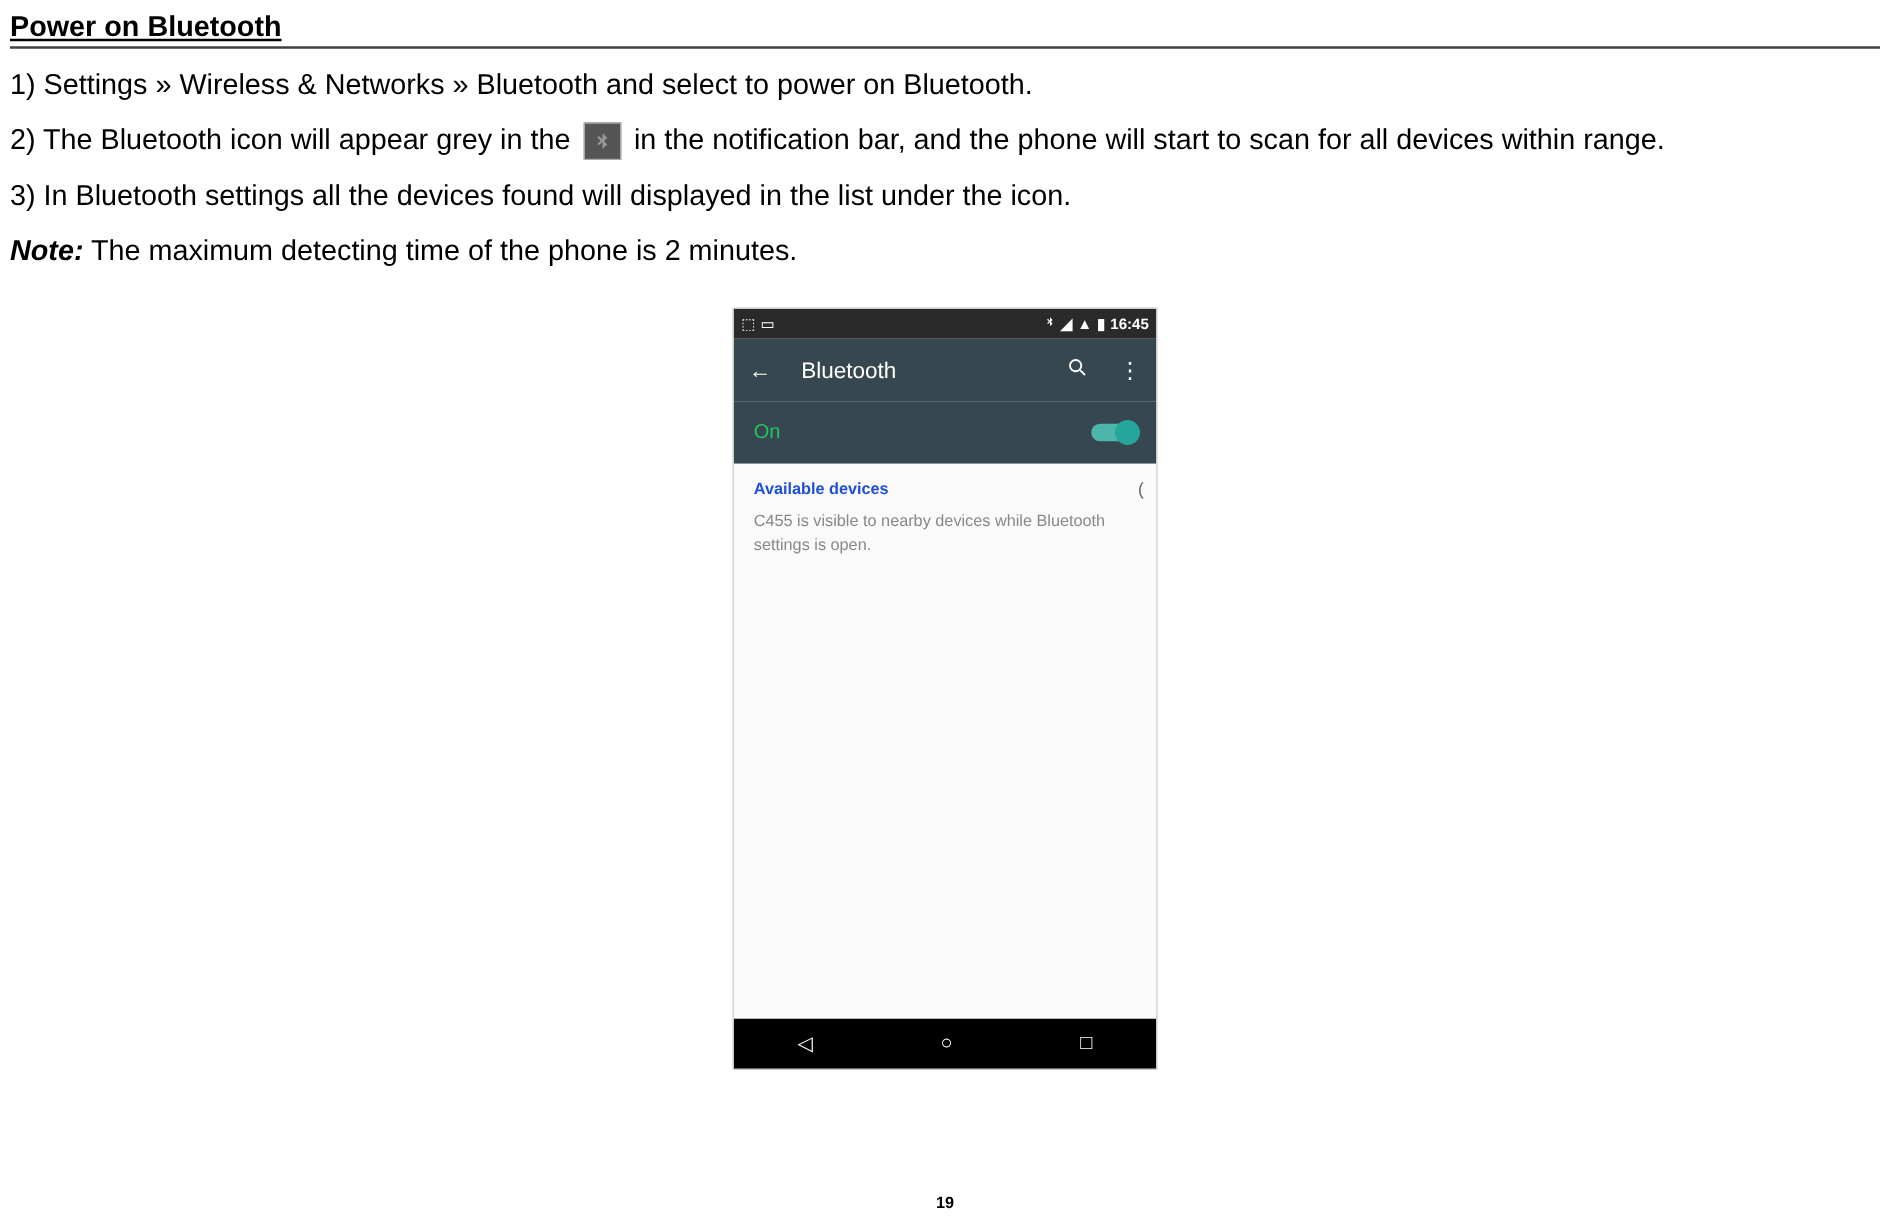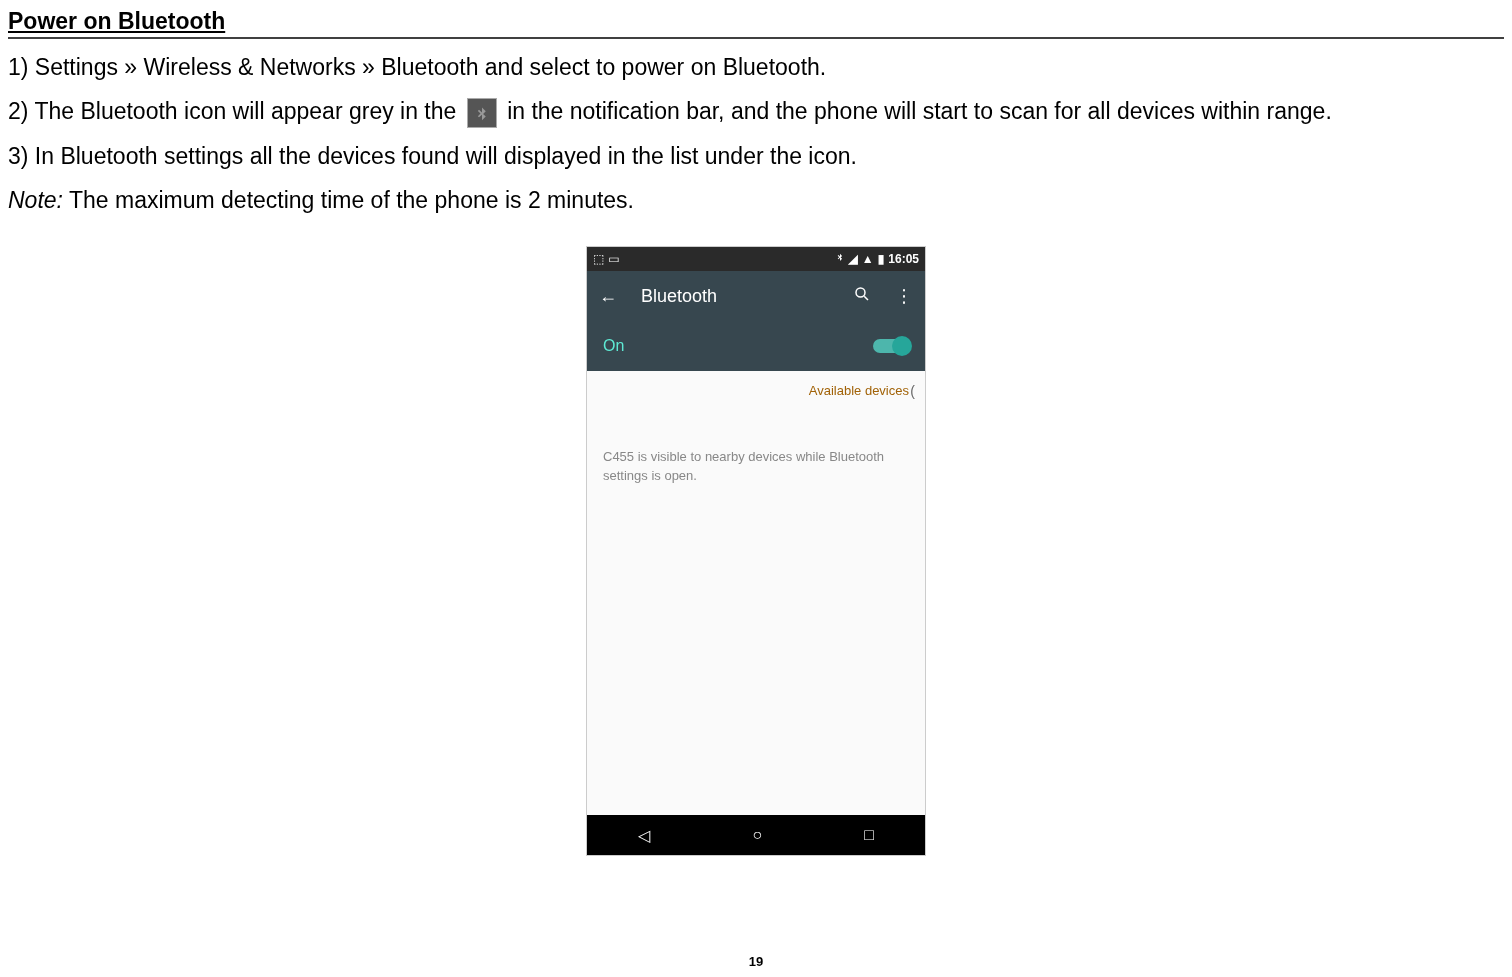--- a/index.html
+++ b/index.html
@@ -25,21 +25,21 @@
       width: 100%;
     }
     .body-text {
       font-size: 23px;
       line-height: 1.4;
       margin-bottom: 4px;
       margin-top: 12px;
     }
     .note-label {
       font-style: italic;
-      font-weight: normal;
+      font-weight: bold;
     }
     .inline-icon {
       display: inline-block;
       vertical-align: middle;
       width: 30px;
       height: 30px;
       background: #555;
       color: #999;
       border: 1px solid #aaa;
       text-align: center;
@@ -95,21 +95,21 @@
     .toolbar-title {
       font-size: 18px;
       flex: 1;
     }
     .toolbar-icon {
       font-size: 18px;
     }
     .on-row {
       height: 50px;
       background: #37474f;
-      color: #5eead4;
+      color: #22c55e;
       display: flex;
       align-items: center;
       justify-content: space-between;
       padding: 0 16px;
       font-size: 16px;
     }
     .toggle {
       width: 36px;
       height: 14px;
       background: #4db6ac;
@@ -121,38 +121,36 @@
       position: absolute;
       right: -3px;
       top: -3px;
       width: 20px;
       height: 20px;
       background: #26a69a;
       border-radius: 50%;
     }
     .section-label {
       font-size: 13px;
-      color: #a16207;
+      color: #1d4ed8;
       padding: 12px 16px 6px;
-      font-weight: normal;
-      text-align: right;
+      font-weight: bold;
     }
     .refresh-indicator {
       position: absolute;
       right: 10px;
       top: 136px;
       font-size: 14px;
       color: #666;
     }
     .info-text {
       font-size: 13px;
       color: #888;
       padding: 4px 16px;
       line-height: 1.4;
-      margin-top: 40px;
     }
     .content-area {
       background: #fafafa;
       height: calc(100% - 124px);
     }
     .nav-bar {
       position: absolute;
       bottom: 0;
       left: 0;
       right: 0;
@@ -210,21 +208,21 @@
       </div>
       <div class="status-right">
         <span>
           <svg width="10" height="10" viewBox="0 0 24 24" fill="white">
               <path d="M12 2l5 5-3.5 3.5L17 14l-5 5v-7.5L8 15l-1.5-1.5L10 10 6.5 6.5 8 5l4 3.5V2z"></path>
             </svg>
         </span>
         <span>◢</span>
         <span>▲</span>
         <span>▮</span>
-        <span>16:05</span>
+        <span>16:45</span>
       </div>
     </div>
     <div class="toolbar">
       <span class="toolbar-icon">←</span>
       <span class="toolbar-title">Bluetooth</span>
       <span class="toolbar-icon">
         <svg width="18" height="18" viewBox="0 0 24 24" fill="none" stroke="white" stroke-width="2">
             <circle cx="10" cy="10" r="6"></circle>
             <line x1="15" y1="15" x2="20" y2="20"></line>
           </svg>

